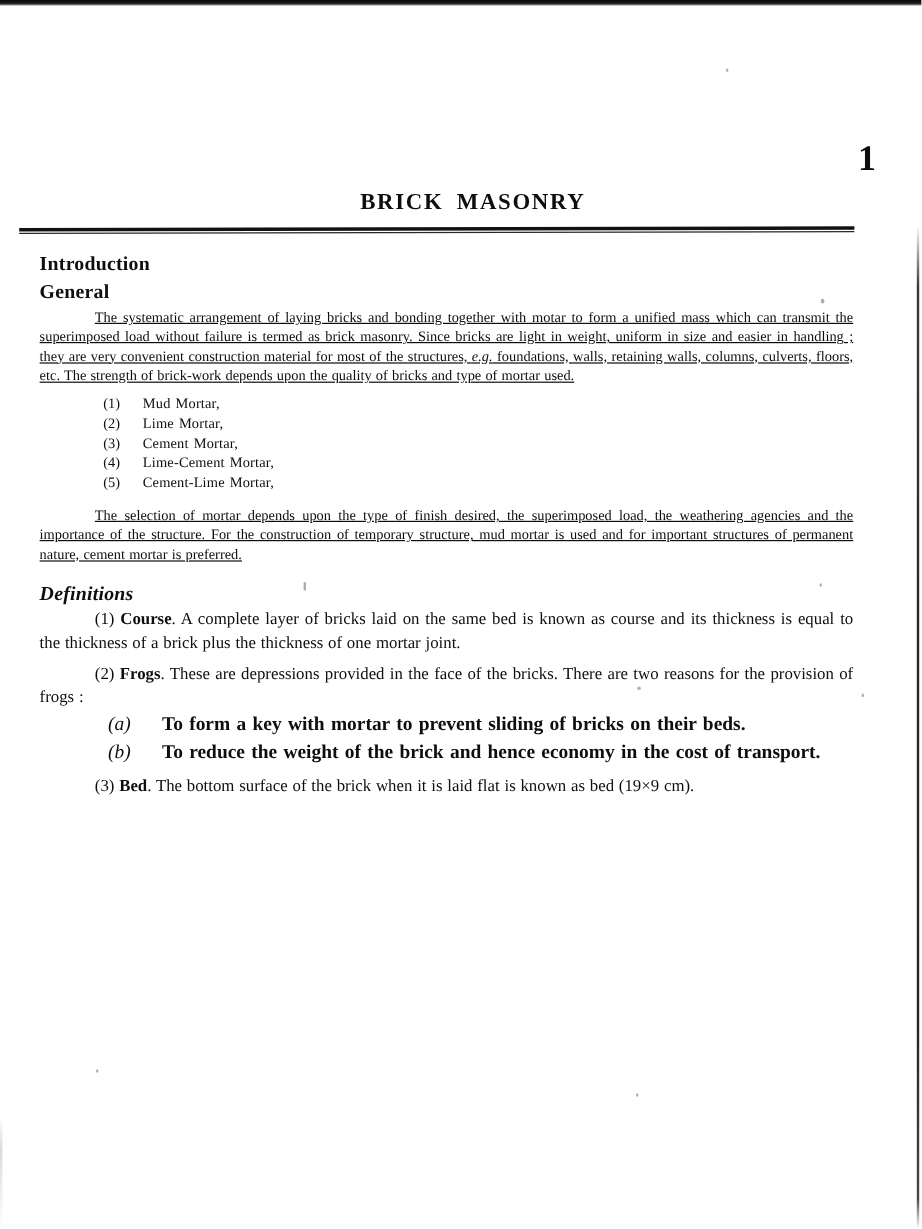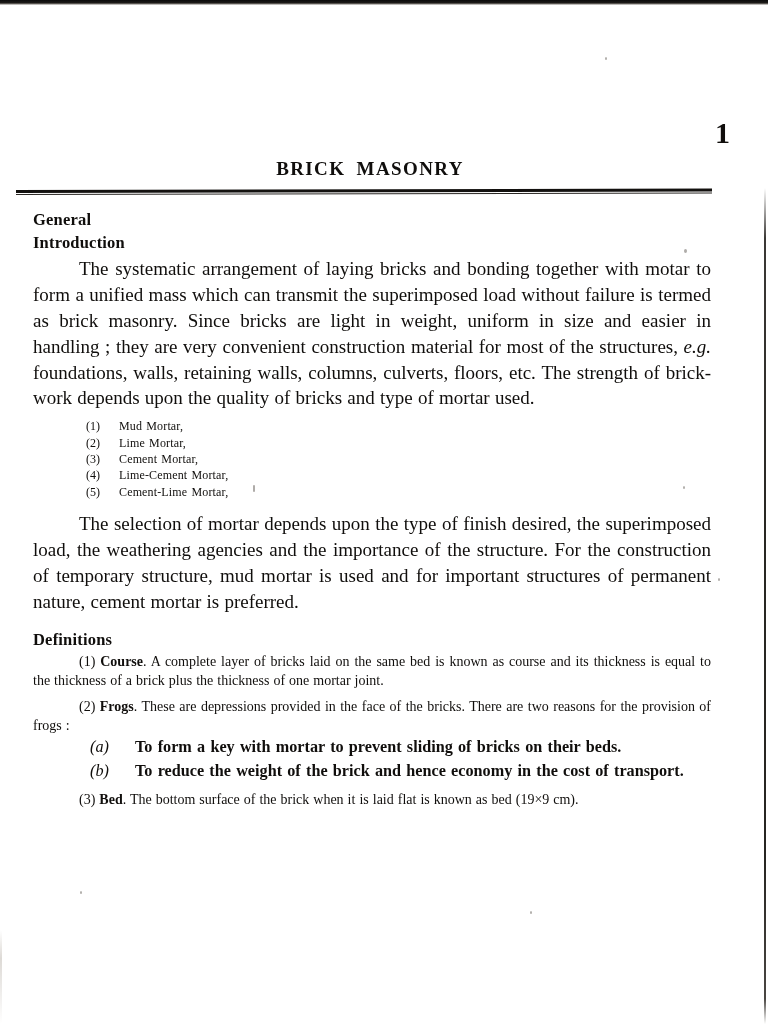--- a/index.html
+++ b/index.html
@@ -62,20 +62,21 @@
   .chapter-title {
     position: absolute;
     top: 158px;
     left: 0;
     width: 740px;
     text-align: center;
     font-size: 19px;
     font-weight: bold;
     letter-spacing: 1.4px;
     word-spacing: 5px;
+    padding-left: 24px;
   }
 
   
   .rule {
     position: absolute;
     top: 190px;
     left: 16px;
     width: 696px;
     height: 5px;
   }
@@ -107,30 +108,32 @@
   h2.section-heading {
     font-size: 16.5px;
     font-weight: bold;
     margin: 0;
     padding: 0;
     line-height: 1.42;
     letter-spacing: .2px;
   }
   h2.section-heading.spaced-above {
     margin-top: 13px;
+    font-style: italic;
   }
 
   p.para {
     margin: 0;
     padding: 0;
-    font-size: 19px;
+    font-size: 12px;
     line-height: 1.365;
     text-align: justify;
     text-indent: 46px;
     word-spacing: .5px;
+    text-decoration: underline;
   }
   p.para.tight { margin-top: 1px; }
   p.para.gap   { margin-top: 11px; }
 
   .italic { font-style: italic; }
   .bold   { font-weight: bold; }
 
   
   ol.mortar-list {
     list-style: none;
@@ -217,23 +220,23 @@
 
   <div class="chapter-title">BRICK MASONRY</div>
 
   <div class="rule">
     <div class="thick"></div>
     <div class="thin"></div>
   </div>
 
   <div class="body-area">
 
+    <h2 class="section-heading">Introduction</h2>
+
     <h2 class="section-heading">General</h2>
-
-    <h2 class="section-heading">Introduction</h2>
 
     <p class="para tight"><span>The systematic arrangement of laying bricks and bonding together with motar to form a unified mass which can transmit the superimposed load without failure is termed as brick masonry. Since bricks are light in weight, uniform in size and easier in handling ; they are very convenient construction material for most of the structures, </span><span class="italic">e.g.</span><span> foundations, walls, retaining walls, columns, culverts, floors, etc.   The strength of brick-work depends upon the quality of bricks and type of mortar used.</span></p>
 
 
     <ol class="mortar-list">
       <li><span class="marker">(1)</span><span class="txt">Mud Mortar,</span></li>
       <li><span class="marker">(2)</span><span class="txt">Lime Mortar,</span></li>
       <li><span class="marker">(3)</span><span class="txt">Cement Mortar,</span></li>
       <li><span class="marker">(4)</span><span class="txt">Lime-Cement Mortar,</span></li>
       <li><span class="marker">(5)</span><span class="txt">Cement-Lime Mortar,</span></li>

